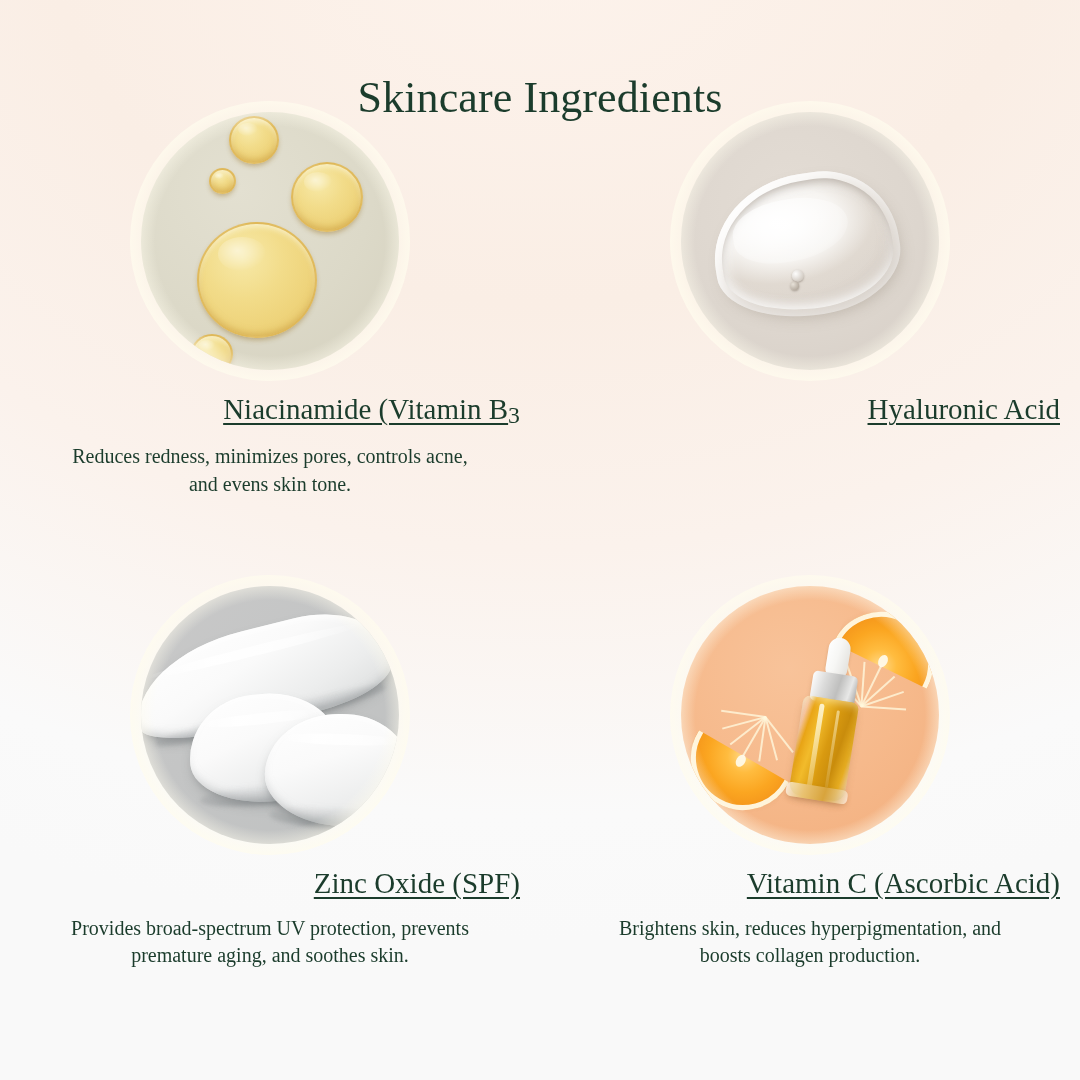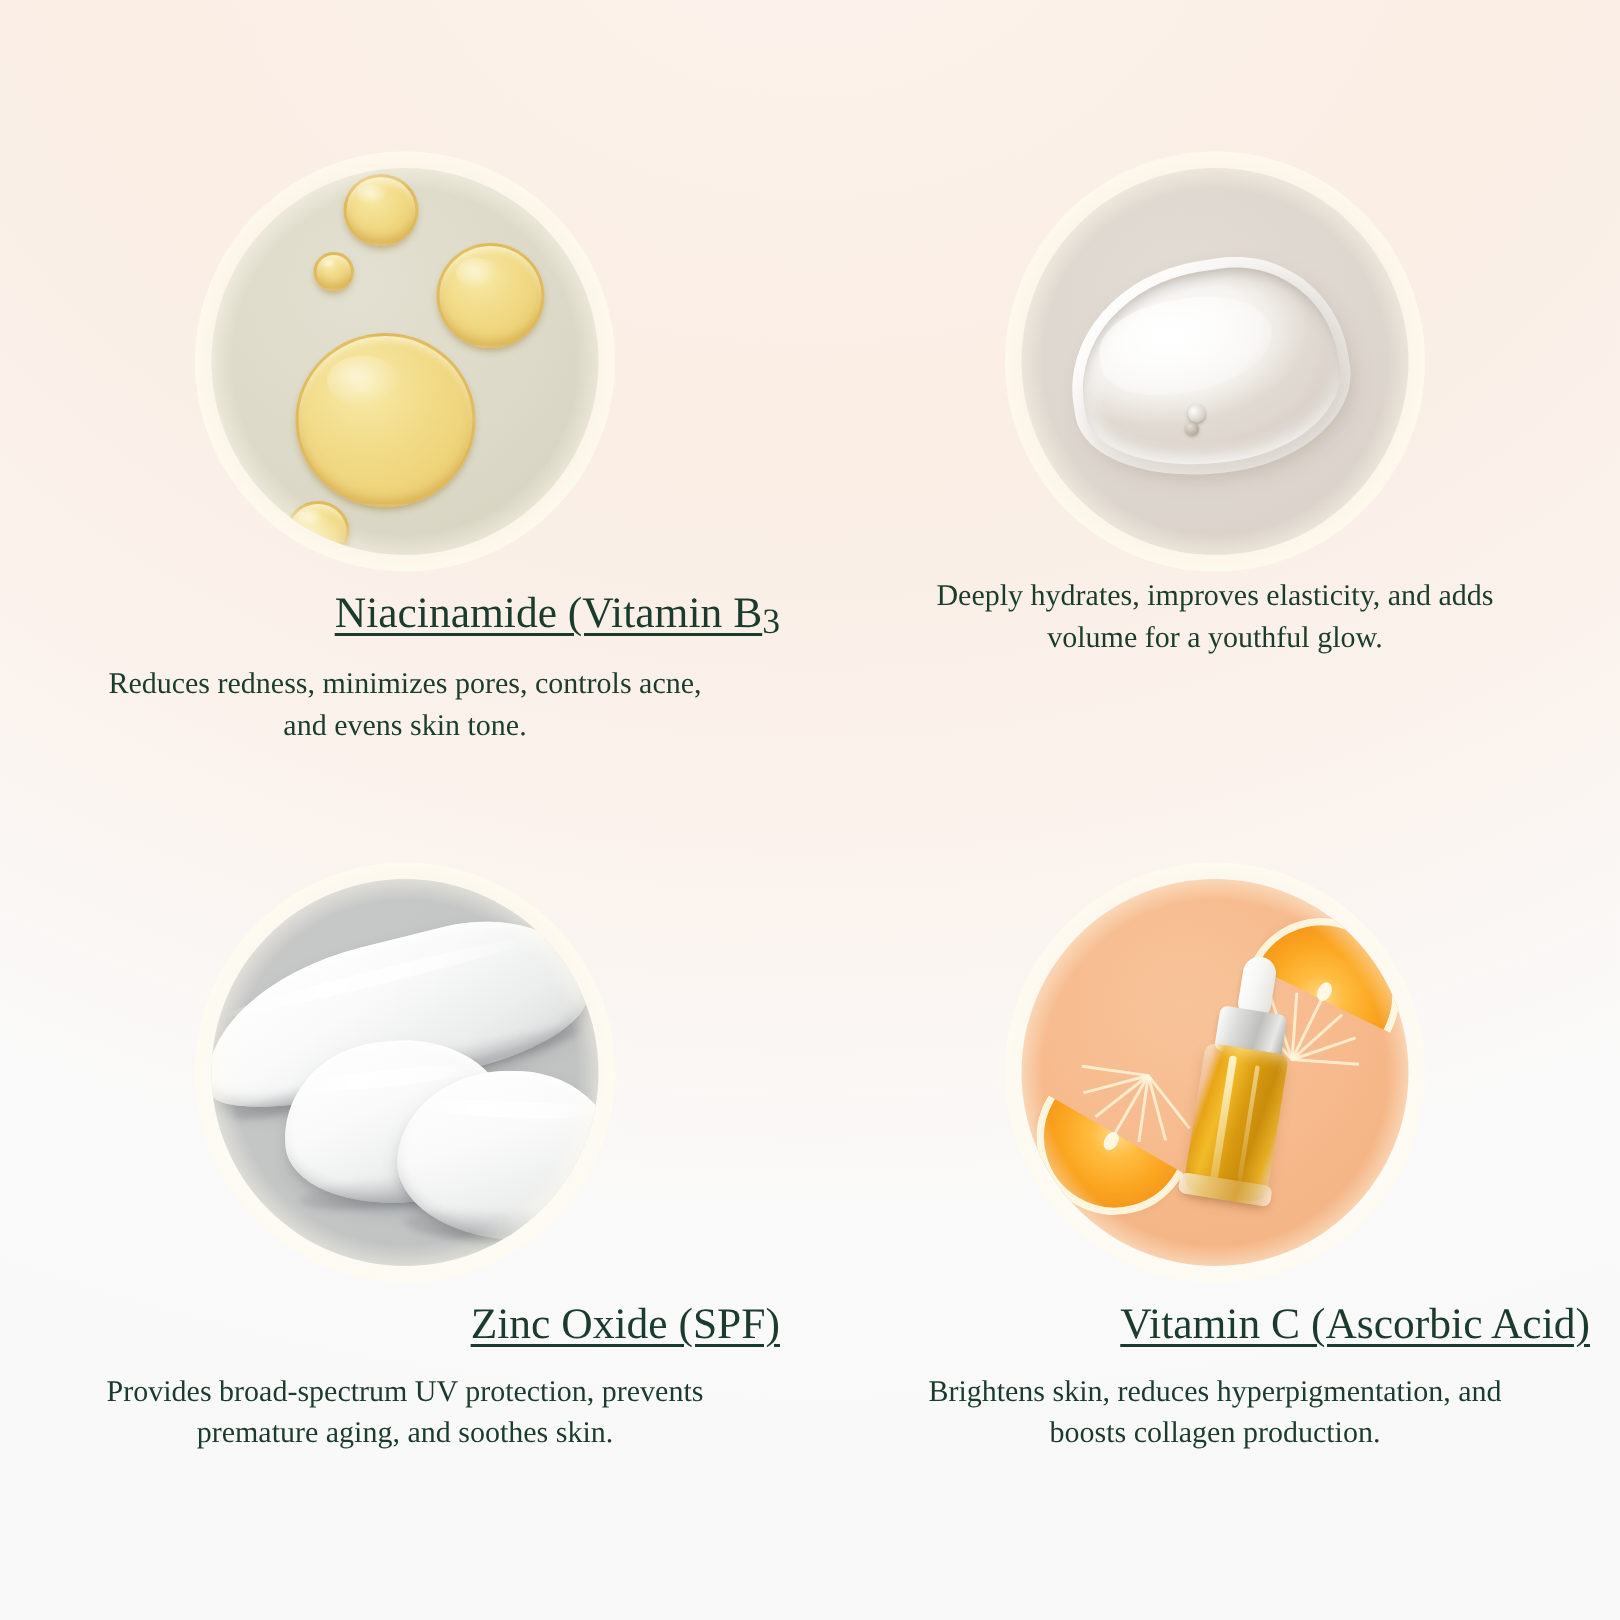--- a/index.html
+++ b/index.html
@@ -360,20 +360,21 @@
   }
   .card.c0 .item-desc { width: 400px; }
   .card.c2 .item-desc { width: 430px; }
   .card.c3 .item-desc { width: 412px; }
 </style>
 </head>
 <body>
 
 <div id="poster">
 
+  <h1 class="poster-title">Skincare Ingredients</h1>
 
   <div class="grid">
 
     <div class="card c0">
       <div class="media">
         <div class="disc oil">
           <div class="drop d-big">
               <span class="spec"></span>
             </div>
           <div class="drop d-mid">
@@ -400,21 +401,21 @@
         <div class="disc gel">
           <div class="gel-blob">
             <span class="gel-rim"></span>
             <span class="gel-sheen"></span>
             <span class="gel-bubble"></span>
             <span class="gel-bubble b2"></span>
           </div>
         </div>
         <div class="glow"></div>
       </div>
-      <p class="item-desc">Deeply hydrates, improves elasticity, and adds volume for a youthful glow.</p>
+      <div class="item-title"><span>Hyaluronic Acid</span></div>
     </div>
 
     <div class="card c3">
       <div class="media">
         <div class="disc vitc">
           <div class="orange o-right">
             <span class="half"></span>
             <span class="rind"></span>
             <span class="seg" style="transform:rotate(-68deg)"></span>
             <span class="seg" style="transform:rotate(-45deg)"></span>

